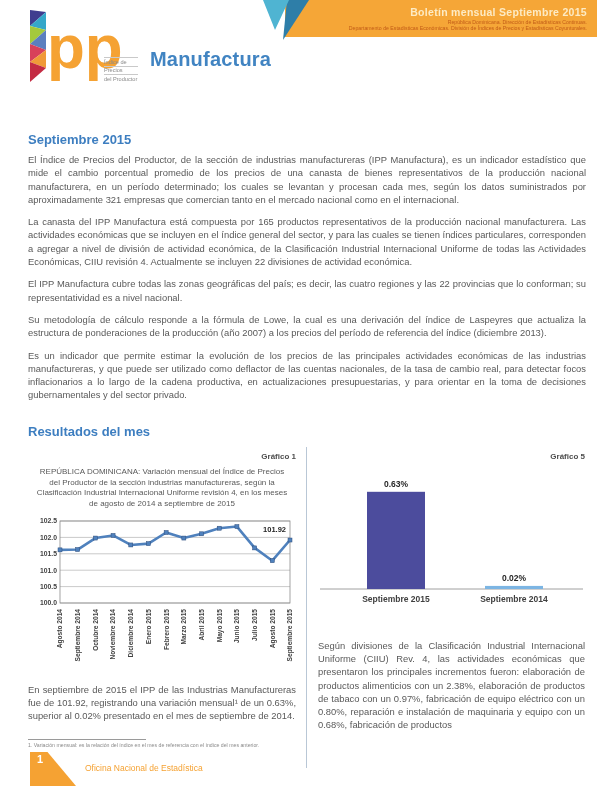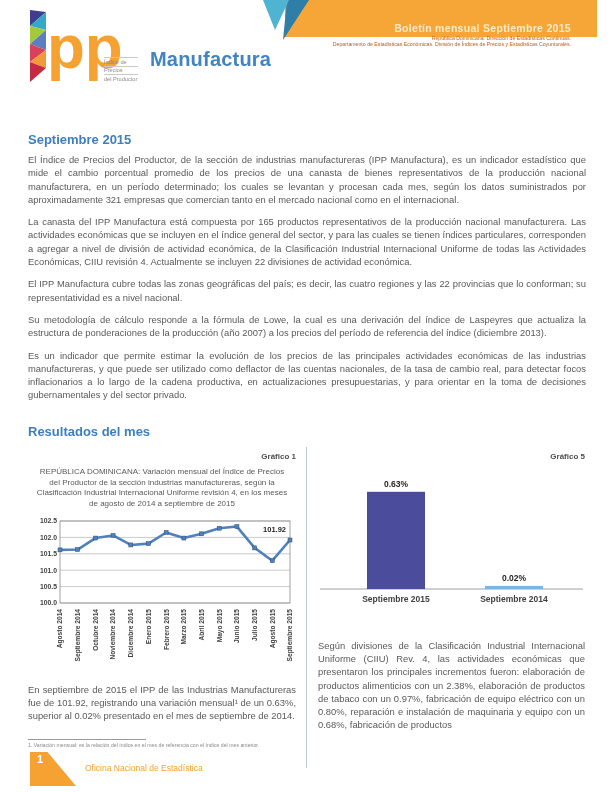--- a/index.html
+++ b/index.html
@@ -6,21 +6,21 @@
   .page{position:relative;width:612px;height:792px;background:#ffffff;overflow:hidden;
         font-family:"Liberation Sans", sans-serif;color:#595959;}
 
   
   .logo{position:absolute;left:28px;top:8px;width:120px;height:84px;}
   .logo-sub{position:absolute;left:104px;top:57px;font-size:5.6px;line-height:7px;color:#8a8a8a;}
   .logo-sub div{border-top:0.5px solid #c9c9c9;padding-top:0.5px;width:34px;}
   .page-title{position:absolute;left:150px;top:48px;font-size:20px;font-weight:bold;color:#4184C2;letter-spacing:0.2px;}
 
   .banner{position:absolute;left:285px;top:0;width:312px;height:37px;background:#F5A637;
-          text-align:right;padding:16px;box-sizing:border-box;}
+          text-align:right;padding:0;box-sizing:border-box;}
   .banner-title{margin:6px 10px 1px 0;font-size:10.5px;font-weight:bold;color:#FDEBC4;letter-spacing:0.3px;}
   .banner-sub{margin:0 10px 0 0;font-size:5.2px;line-height:6.4px;color:#C25C17;}
   .banner-deco{position:absolute;left:263px;top:0;width:52px;height:42px;}
 
   
   .section-heading{position:absolute;left:28px;font-size:13px;font-weight:bold;color:#3D7EC0;}
   .intro-heading{top:132px;}
   .intro-text{position:absolute;left:28px;top:153px;width:558px;font-size:9.4px;line-height:13.3px;
               text-align:justify;color:#595959;}
   .intro-text p{margin:0 0 9px 0;}

